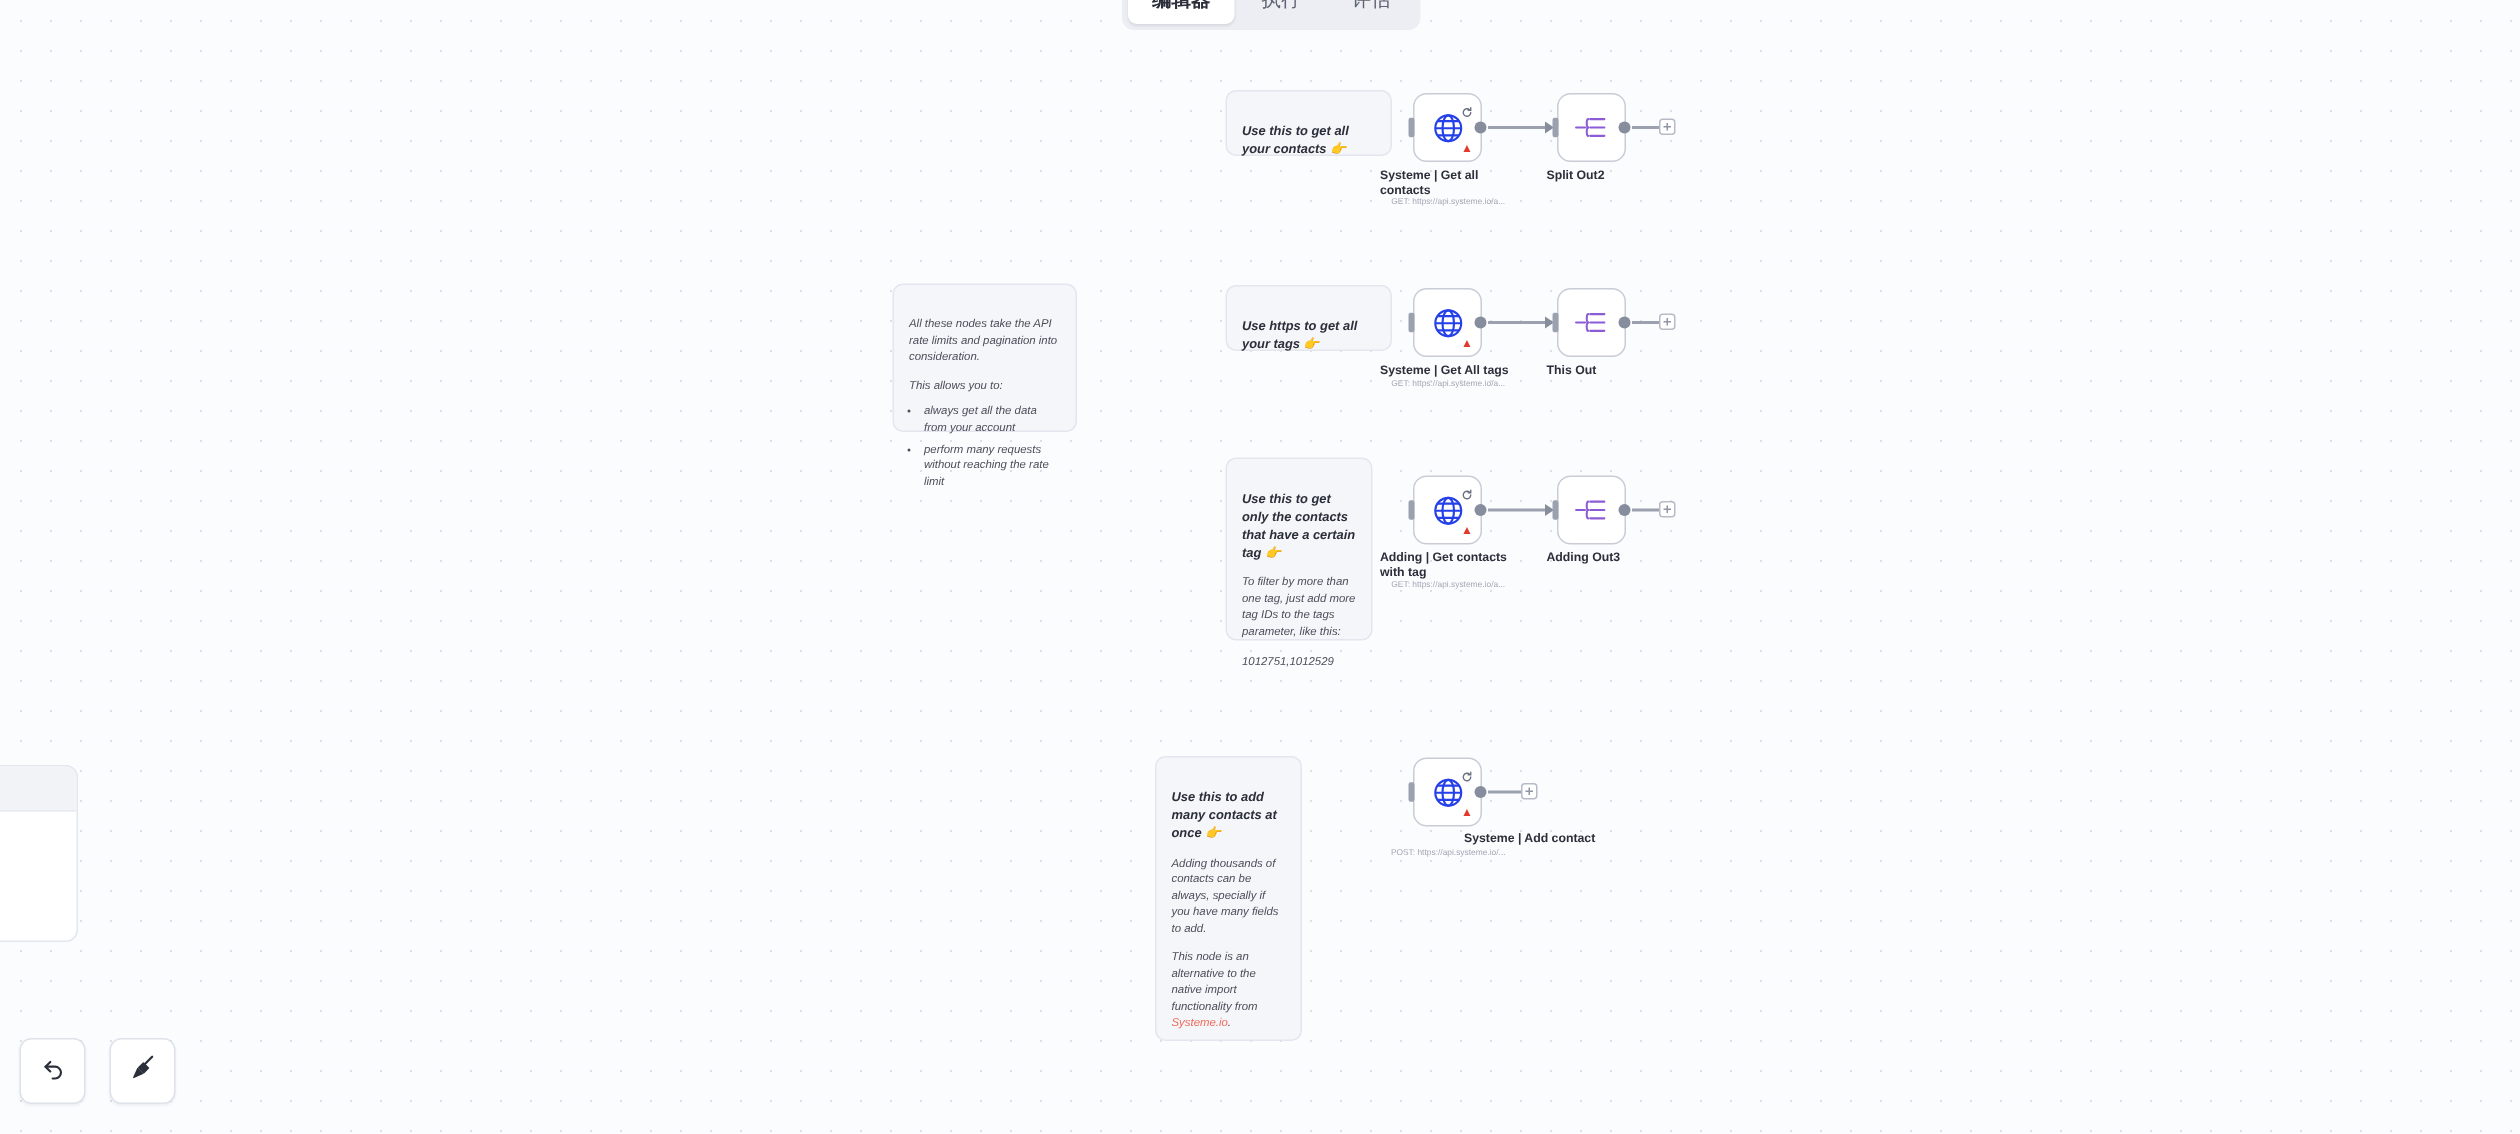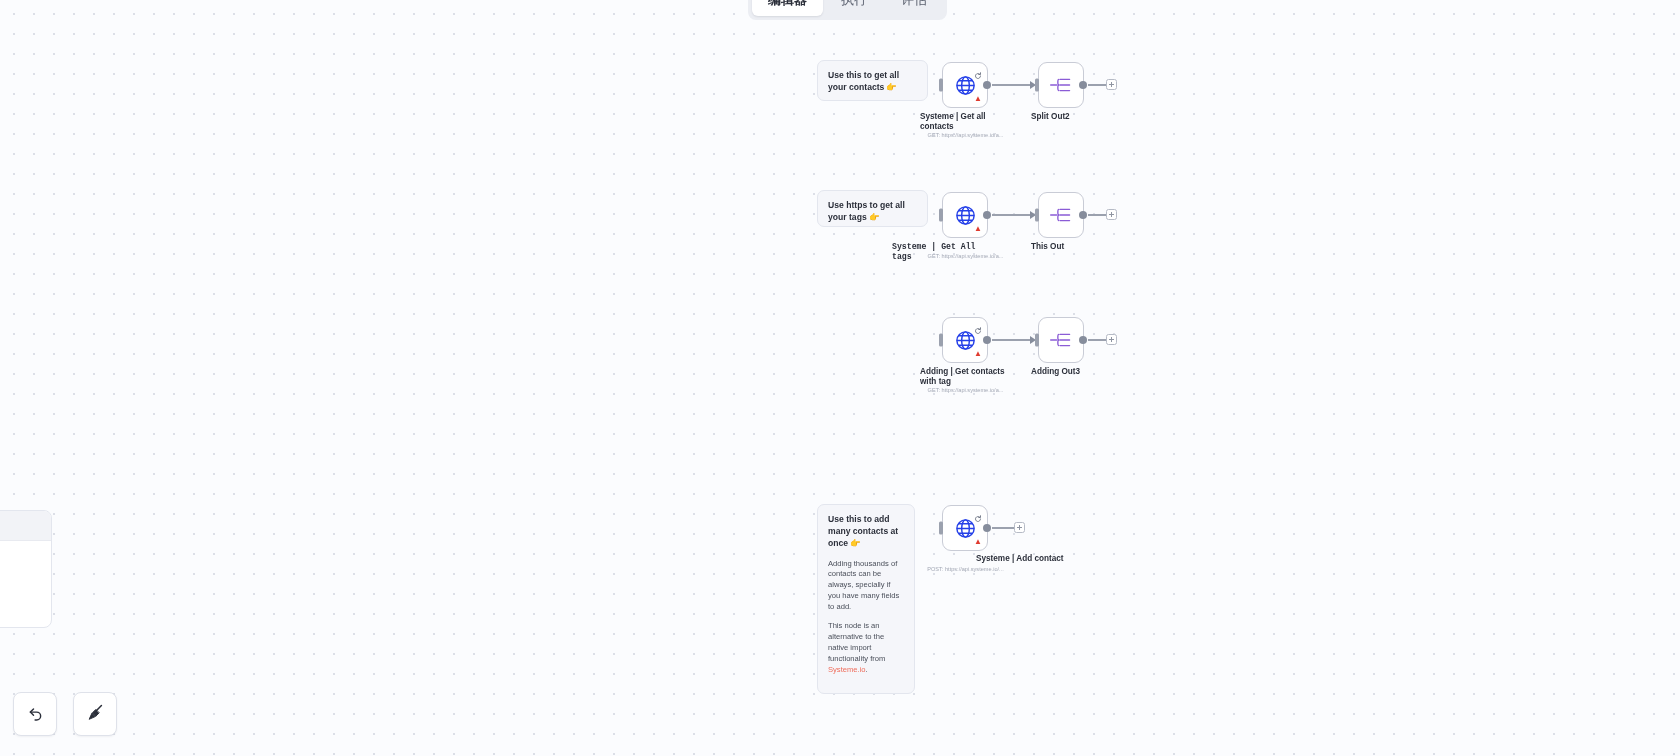--- a/index.html
+++ b/index.html
@@ -48,23 +48,24 @@
     font-weight: 600;
     box-shadow: 0 1px 2px rgba(20,25,45,.10);
   }
 
   
   .sticky {
     position: absolute;
     background: #f5f6fa;
     border: 1px solid #e3e6ee;
     border-radius: 7px;
-    padding: 9px 10px;
+    padding: 21px 10px;
     color: #3c4048;
     z-index: 10;
+    font-style: italic;
   }
   .sticky .st-title {
     font-size: 8.6px;
     font-weight: 700;
     line-height: 1.38;
     color: #2b2f3a;
     margin-bottom: 0;
   }
   .sticky .st-p {
     font-size: 7.6px;
@@ -211,20 +212,28 @@
 <body>
 
 <div id="canvas">
 
   <div id="tabbar">
     <div class="tab active">编辑器</div>
     <div class="tab">执行</div>
     <div class="tab">评估</div>
   </div>
 
+  <div class="sticky" style="left:595px; top:189px; width:123px; height:99px;">
+    <div class="st-p" style="margin-top:0;">All these nodes take the API rate limits and pagination into consideration.</div>
+    <div class="st-p">This allows you to:</div>
+    <ul>
+      <li>always get all the data from your account</li>
+      <li>perform many requests without reaching the rate limit</li>
+    </ul>
+  </div>
 
   <div class="sticky" style="left:817px; top:60px; width:111px; height:41px;">
     <div class="st-title">Use this to get all your contacts 👉</div>
   </div>
 
   <div class="node" style="left:942px; top:62px;">
     <span class="port-in"></span>
     <span class="pin">
       <svg width="8" height="8" viewBox="0 0 16 16" fill="none" stroke="#6a7080" stroke-width="1.8" stroke-linecap="round">
         <path d="M13 8a5 5 0 1 1-1.5-3.6"></path>
@@ -273,21 +282,21 @@
     <span class="glyph">
       <svg width="23" height="23" viewBox="0 0 24 24" fill="none" stroke="#2540e8" stroke-width="1.5">
         <circle cx="12" cy="12" r="9"></circle>
         <ellipse cx="12" cy="12" rx="4" ry="9"></ellipse>
         <path d="M3 12h18M4.6 7h14.8M4.6 17h14.8"></path>
       </svg>
     </span>
     <span class="warn">▲</span>
     <span class="port-out"></span>
   </div>
-  <div class="node-label" style="left:892px; top:242px; width:90px;font-family:Liberation Mono, monospace;">Systeme | Get All tags</div>
+  <div class="node-label" style="left:920px; top:242px; width:90px;">Systeme | Get All tags</div>
   <div class="node-sub" style="left:898px; top:253px; width:135px;">GET: https://api.systeme.io/a...</div>
 
   <div class="wire" style="left:992px; top:214.2px; width:42px;"></div>
 
   <div class="node" style="left:1038px; top:192px;">
     <span class="arrow-in"></span>
     <span class="port-in"></span>
     <span class="glyph">
       <svg width="24" height="20" viewBox="0 0 28 22" fill="none" stroke="#8b5cd6" stroke-width="1.6" stroke-linecap="round">
         <path d="M2 11h7"></path>
@@ -296,20 +305,25 @@
         <path d="M13 4.5h11M13 11h11M13 17.5h11"></path>
       </svg>
     </span>
     <span class="port-out"></span>
   </div>
   <div class="node-label" style="left:1031px; top:242px; width:60px;">This Out</div>
 
   <div class="wire" style="left:1088px; top:214.2px; width:20px;"></div>
   <div class="plusbtn" style="left:1106px; top:209px;"></div>
 
+  <div class="sticky" style="left:817px; top:305px; width:98px; height:122px;">
+    <div class="st-title">Use this to get only the contacts that have a certain tag 👉</div>
+    <div class="st-p">To filter by more than one tag, just add more tag IDs to the tags parameter, like this:</div>
+    <div class="st-p">1012751,1012529</div>
+  </div>
 
   <div class="node" style="left:942px; top:317px;">
     <span class="port-in"></span>
     <span class="pin">
       <svg width="8" height="8" viewBox="0 0 16 16" fill="none" stroke="#6a7080" stroke-width="1.8" stroke-linecap="round">
         <path d="M13 8a5 5 0 1 1-1.5-3.6"></path>
           <path d="M13 1.5V5h-3.5"></path>
       </svg>
     </span>
     <span class="glyph">
@@ -338,21 +352,21 @@
         <path d="M13 4.5h11M13 11h11M13 17.5h11"></path>
       </svg>
     </span>
     <span class="port-out"></span>
   </div>
   <div class="node-label" style="left:1031px; top:367px; width:60px;">Adding Out3</div>
 
   <div class="wire" style="left:1088px; top:339.2px; width:20px;"></div>
   <div class="plusbtn" style="left:1106px; top:334px;"></div>
 
-  <div class="sticky" style="left:817px; top:504px; width:98px; height:190px;">
+  <div class="sticky" style="left:770px; top:504px; width:98px; height:190px;">
     <div class="st-title">Use this to add many contacts at once 👉</div>
     <div class="st-p">Adding thousands of contacts can be always, specially if you have many fields to add.</div>
     <div class="st-p"><span>This node is an alternative to the native import functionality from </span><a class="redlink" href="#">Systeme.io</a><span>.</span></div>
   </div>
 
   <div class="node" style="left:942px; top:505px;">
     <span class="port-in"></span>
     <span class="pin">
       <svg width="8" height="8" viewBox="0 0 16 16" fill="none" stroke="#6a7080" stroke-width="1.8" stroke-linecap="round">
         <path d="M13 8a5 5 0 1 1-1.5-3.6"></path>

